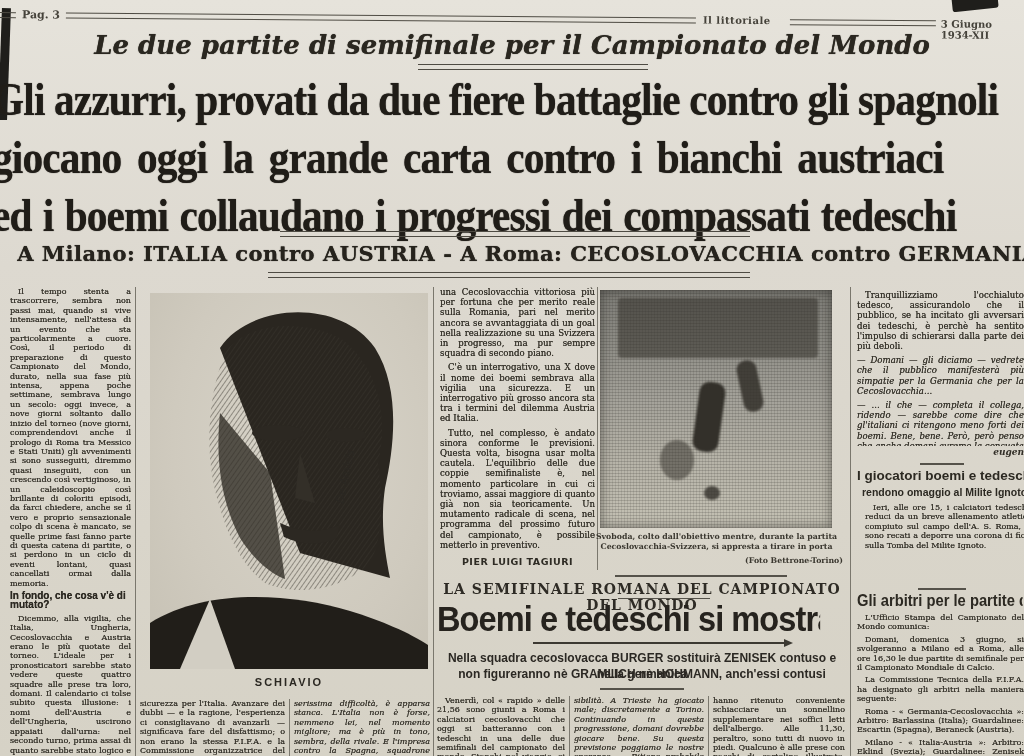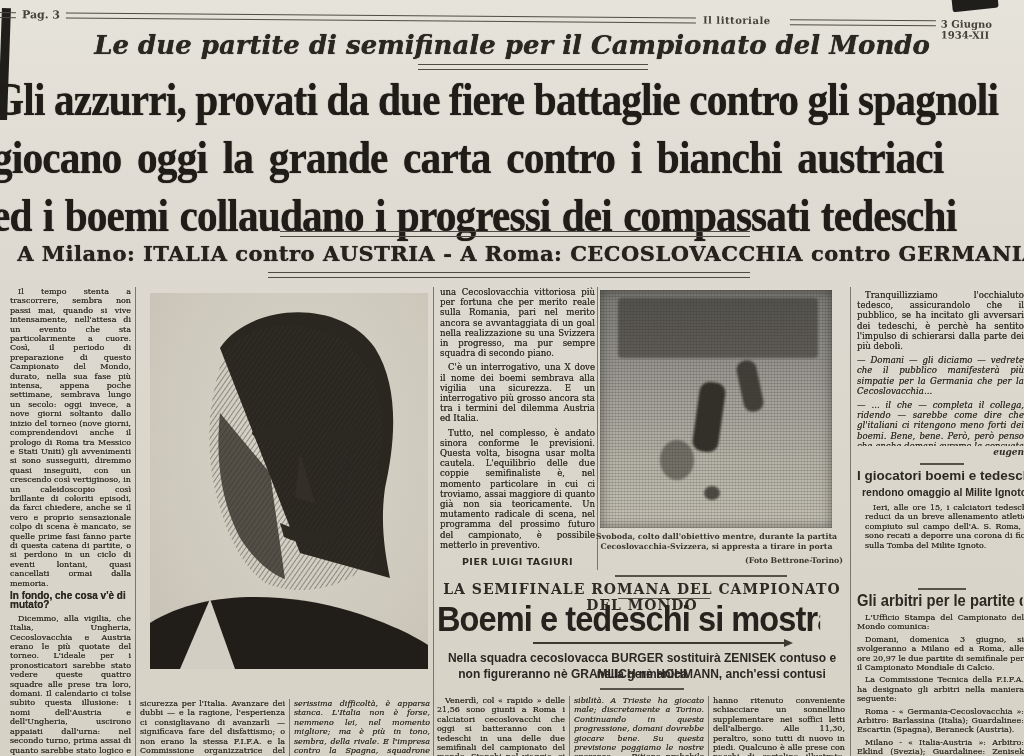--- a/index.html
+++ b/index.html
@@ -111,20 +111,21 @@
       <ellipse cx="128" cy="140" rx="26" ry="8" fill="#2c2822"></ellipse>
       <ellipse cx="196" cy="142" rx="20" ry="7" fill="#2c2822"></ellipse>
       <path d="M150,160 L145,205 L165,210 Z" fill="#332f28"></path>
       <path d="M130,230 q30,14 60,2 l-4,14 q-26,10 -52,-2 Z" fill="#2c2822"></path>
 
       <path d="M0,330 C55,295 140,300 200,318 C230,327 260,340 278,352 L278,376 L0,376 Z" fill="#211e19"></path>
       <path d="M60,306 L85,376 L30,376 Z" fill="#d2cec3"></path>
     </svg>
   </div>
   <div class="abs" id="schiavio-sig">De Amicis</div>
+  <div class="abs" style="left:150px;top:676px;width:278px;text-align:center;font-weight:bold;font-size:11px;letter-spacing:2px;color:#2b2822;font-family:'Liberation Sans',sans-serif;">SCHIAVIO</div>
 
   <div class="abs tiny" style="left:140px;top:699px;width:145px;height:57px;overflow:hidden;">
     <p>sicurezza per l'Italia. Avanzare dei dubbi — e la ragione, l'esperienza ci consigliavano di avanzarli — significava fare del disfattismo; o non erano la stessa F.I.F.A. e la Commissione organizzatrice del torneo che negando alla Spagna la</p>
   </div>
   <div class="abs vrule" style="left:289px;top:699px;height:57px;"></div>
   <div class="abs tiny ital" style="left:294px;top:699px;width:136px;height:57px;overflow:hidden;">
     <p>serissima difficoltà, è apparsa stanca. L'Italia non è forse, nemmeno lei, nel momento migliore; ma è più in tono, sembra, della rivale. E l'impresa contro la Spagna, squadrone apparso — adesso — su</p>
   </div>
 
   <div class="abs vrule" style="left:433px;top:287px;height:469px;"></div>
@@ -183,19 +184,19 @@
   <div class="abs colhead" style="left:857px;top:468px;width:180px;font-size:13.5px;white-space:nowrap;overflow:hidden;font-family:'Liberation Sans',sans-serif;">I giocatori boemi e tedeschi</div>
   <div class="abs colhead" style="left:862px;top:486px;width:170px;font-size:10.5px;white-space:nowrap;overflow:hidden;font-family:'Liberation Sans',sans-serif;">rendono omaggio al Milite Ignoto</div>
   <div class="abs tiny" style="left:857px;top:503px;width:167px;height:82px;overflow:hidden;margin-left:8px;">
     <p class="indent">Ieri, alle ore 15, i calciatori tedeschi, reduci da un breve allenamento atletico compiuto sul campo dell'A. S. Roma, si sono recati a deporre una corona di fiori sulla Tomba del Milite Ignoto.</p>
   </div>
   <div class="abs rule1" style="left:918px;top:588px;width:48px;border-top-width:2px;"></div>
 
   <div class="abs colhead" style="left:857px;top:592px;width:180px;font-size:16px;white-space:nowrap;overflow:hidden;transform:scaleX(.92);transform-origin:left center;font-family:'Liberation Sans',sans-serif;">Gli arbitri per le partite di oggi</div>
   <div class="abs tiny" style="left:857px;top:613px;width:167px;height:143px;overflow:hidden;">
     <p class="indent">L'Ufficio Stampa del Campionato del Mondo comunica:</p>
-    <p class="indent">Domani, domenica 3 giugno, si svolgeranno a Milano ed a Roma, alle ore 20,97 le due partite di semifinale per il Campionato Mondiale di Calcio.</p>
+    <p class="indent">Domani, domenica 3 giugno, si svolgeranno a Milano ed a Roma, alle ore 16,30 le due partite di semifinale per il Campionato Mondiale di Calcio.</p>
     <p class="indent">La Commissione Tecnica della F.I.F.A. ha designato gli arbitri nella maniera seguente:</p>
     <p class="indent">Roma - « Germania-Cecoslovacchia »: Arbitro: Barlassina (Italia); Guardalinee: Escartin (Spagna), Beraneck (Austria).</p>
     <p class="indent">Milano - « Italia-Austria »: Arbitro: Eklind (Svezia); Guardalinee: Zenisek (Cecoslovacchia),</p>
   </div>
 
 </div>
 
 </body></html>

